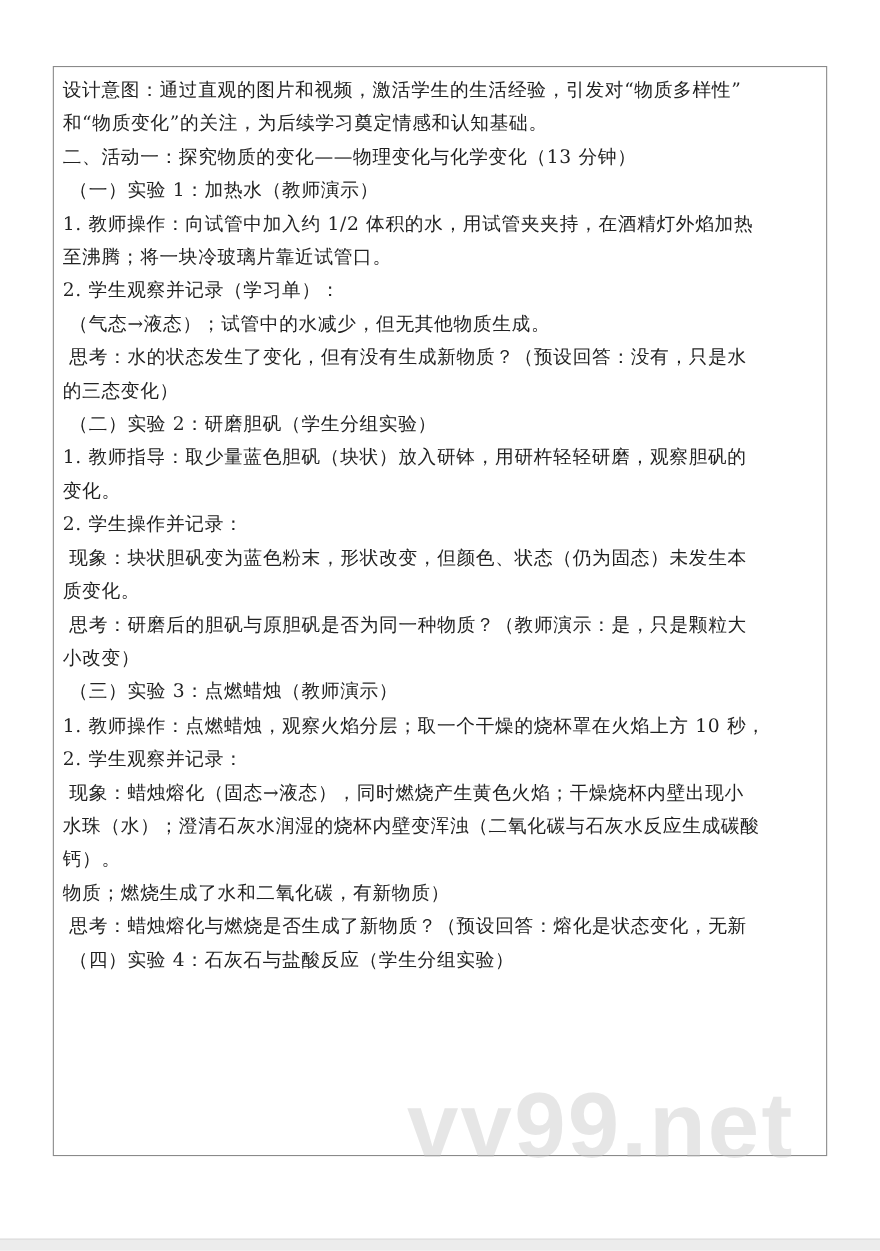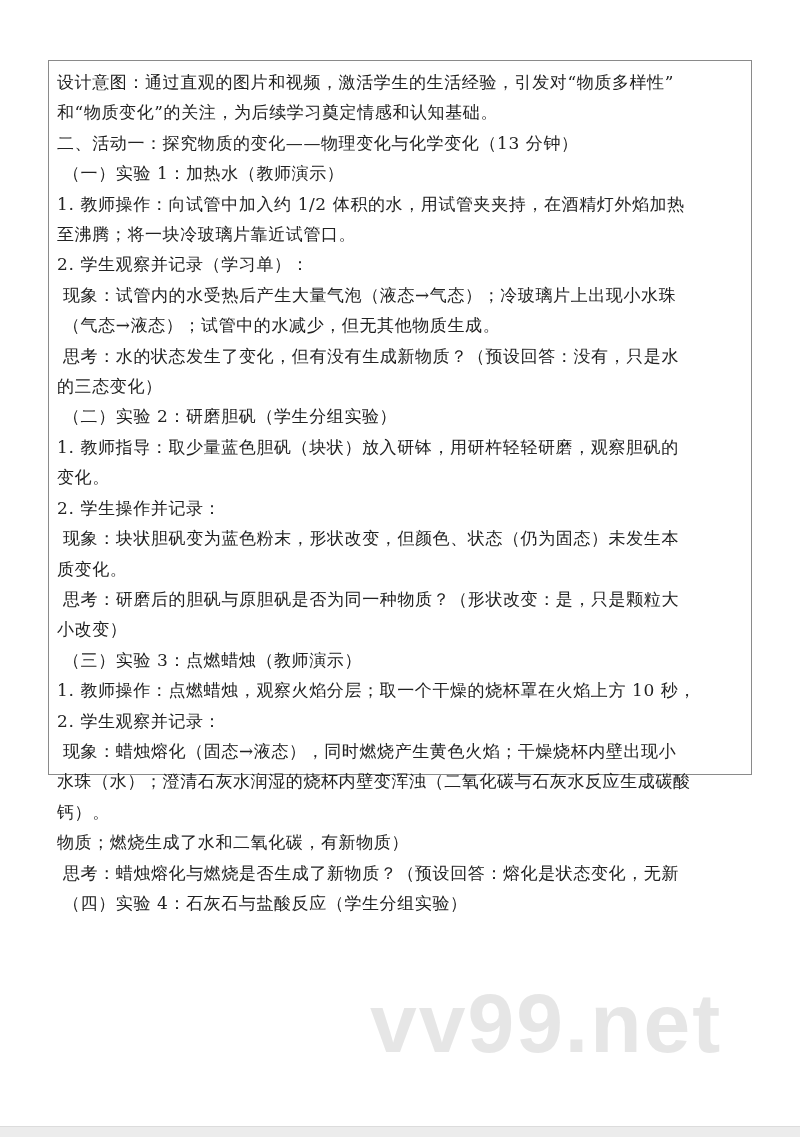--- a/index.html
+++ b/index.html
@@ -2,21 +2,21 @@
 <html><head>
 <meta charset="utf-8">
 <style>
   html, body { margin: 0; padding: 0; }
   body {
     width: 800px; height: 1137px; background: #ffffff; position: relative; overflow: hidden;
     font-family: "DejaVu Serif", "Liberation Serif", serif; color: #222;
   }
   .page-edge { position: absolute; left: 0; right: 0; bottom: 0; height: 10px; background: #ececec; border-top: 1px solid #dcdcdc; }
   .doc-box {
-    position: absolute; left: 48px; top: 60px; width: 704px; height: 715px;
+    position: absolute; left: 48px; top: 60px; width: 704px; height: 991px;
     border: 1px solid #8a8a8a; box-sizing: border-box; padding: 6px 10px 0 8px;
   }
   .line {
     font-size: 17px; line-height: 30.4px; white-space: nowrap; letter-spacing: 0.6px; color: #222;
   }
   .indent { padding-left: 6px; }
   .watermark {
     position: absolute; left: 370px; top: 975px; font-family: Liberation Sans, sans-serif;
     font-weight: bold; font-size: 84px; color: rgba(200,200,200,0.45); letter-spacing: 2px;
     pointer-events: none;
@@ -26,31 +26,30 @@
 <body>
 
 <div class="doc-box" id="doc-box">
     <div class="line">设计意图：通过直观的图片和视频，激活学生的生活经验，引发对“物质多样性”</div>
     <div class="line">和“物质变化”的关注，为后续学习奠定情感和认知基础。</div>
     <div class="line">二、活动一：探究物质的变化——物理变化与化学变化（13 分钟）</div>
     <div class="line indent">（一）实验 1：加热水（教师演示）</div>
     <div class="line">1. 教师操作：向试管中加入约 1/2 体积的水，用试管夹夹持，在酒精灯外焰加热</div>
     <div class="line">至沸腾；将一块冷玻璃片靠近试管口。</div>
     <div class="line">2. 学生观察并记录（学习单）：</div>
-    <div class="line indent">现象：试管内的水受热后产生大量气泡（液态→气态）；冷玻璃片上出现小水珠</div>
     <div class="line indent">（气态→液态）；试管中的水减少，但无其他物质生成。</div>
     <div class="line indent">思考：水的状态发生了变化，但有没有生成新物质？（预设回答：没有，只是水</div>
     <div class="line">的三态变化）</div>
     <div class="line indent">（二）实验 2：研磨胆矾（学生分组实验）</div>
     <div class="line">1. 教师指导：取少量蓝色胆矾（块状）放入研钵，用研杵轻轻研磨，观察胆矾的</div>
     <div class="line">变化。</div>
     <div class="line">2. 学生操作并记录：</div>
     <div class="line indent">现象：块状胆矾变为蓝色粉末，形状改变，但颜色、状态（仍为固态）未发生本</div>
     <div class="line">质变化。</div>
-    <div class="line indent">思考：研磨后的胆矾与原胆矾是否为同一种物质？（形状改变：是，只是颗粒大</div>
+    <div class="line indent">思考：研磨后的胆矾与原胆矾是否为同一种物质？（教师演示：是，只是颗粒大</div>
     <div class="line">小改变）</div>
     <div class="line indent">（三）实验 3：点燃蜡烛（教师演示）</div>
     <div class="line">1. 教师操作：点燃蜡烛，观察火焰分层；取一个干燥的烧杯罩在火焰上方 10 秒，</div>
     <div class="line">2. 学生观察并记录：</div>
     <div class="line indent">现象：蜡烛熔化（固态→液态），同时燃烧产生黄色火焰；干燥烧杯内壁出现小</div>
     <div class="line">水珠（水）；澄清石灰水润湿的烧杯内壁变浑浊（二氧化碳与石灰水反应生成碳酸</div>
     <div class="line">钙）。</div>
     <div class="line">物质；燃烧生成了水和二氧化碳，有新物质）</div>
     <div class="line indent">思考：蜡烛熔化与燃烧是否生成了新物质？（预设回答：熔化是状态变化，无新</div>
     <div class="line indent">（四）实验 4：石灰石与盐酸反应（学生分组实验）</div>

